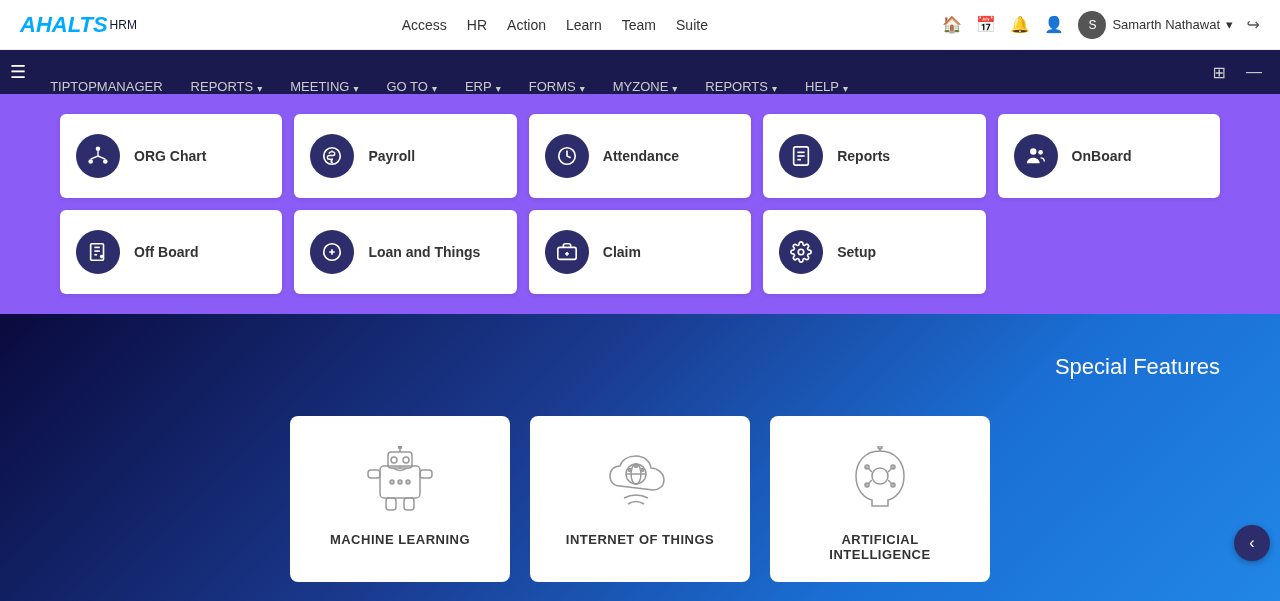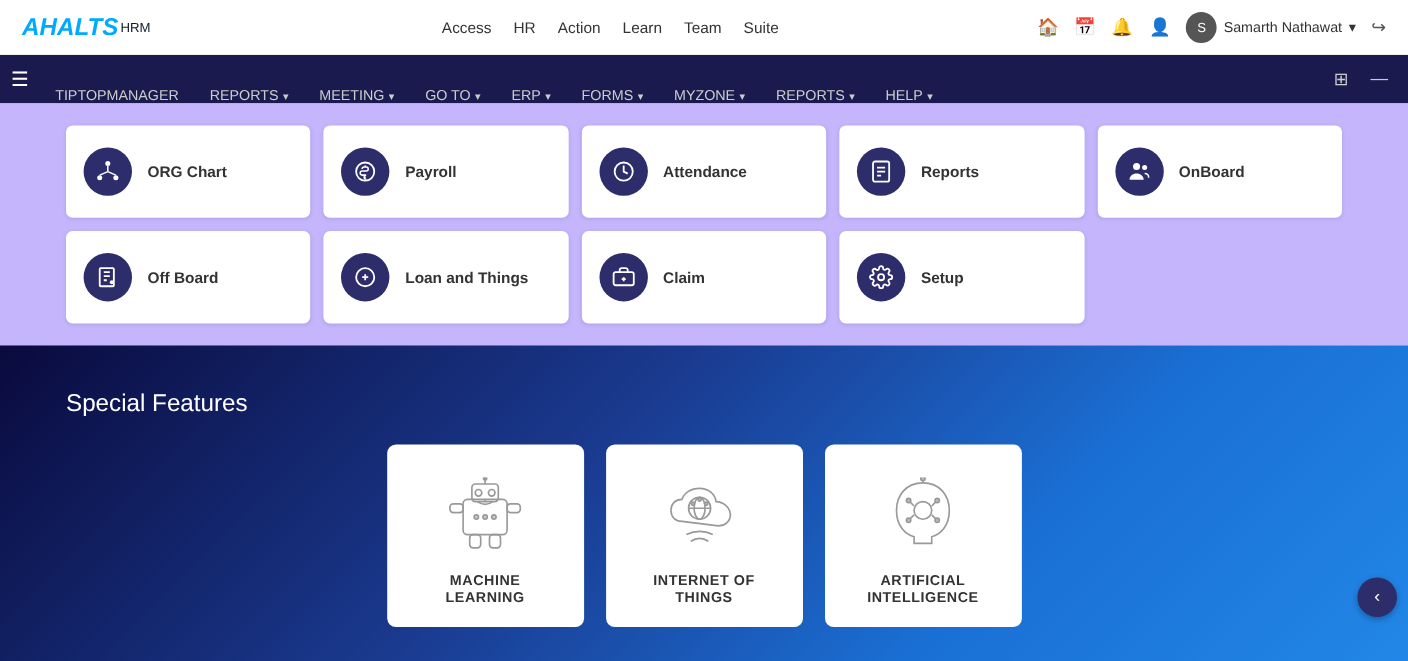--- a/index.html
+++ b/index.html
@@ -114,21 +114,21 @@
       background: none;
       border: none;
       color: #ccc;
       font-size: 16px;
       cursor: pointer;
       padding: 4px 8px;
     }
 
     
     .tiles-section {
-      background: #c4b5fd;
+      background: #8b5cf6;
       padding: 20px 60px;
     }
     .tiles-grid {
       display: grid;
       grid-template-columns: repeat(5, 1fr);
       gap: 12px;
     }
     .tile {
       background: #fff;
       border-radius: 6px;
@@ -158,35 +158,35 @@
       color: #333;
     }
 
     
     .special-section {
       background: linear-gradient(135deg, #0a0a3d 0%, #1a3a8f 40%, #1a6fd4 70%, #2288e8 100%);
       padding: 40px 60px 50px;
       min-height: 280px;
     }
     .special-title {
-      text-align: left;
+      text-align: right;
       color: #fff;
       font-size: 22px;
-      margin-bottom: 24px;
+      margin-bottom: 36px;
       font-weight: 400;
     }
     .special-cards {
       display: flex;
       justify-content: center;
       gap: 20px;
     }
     .special-card {
       background: #fff;
       border-radius: 8px;
-      width: 179px;
+      width: 220px;
       padding: 30px 20px 20px;
       display: flex;
       flex-direction: column;
       align-items: center;
       gap: 16px;
       cursor: pointer;
     }
     .special-card-icon {
       width: 80px;
       height: 70px;

